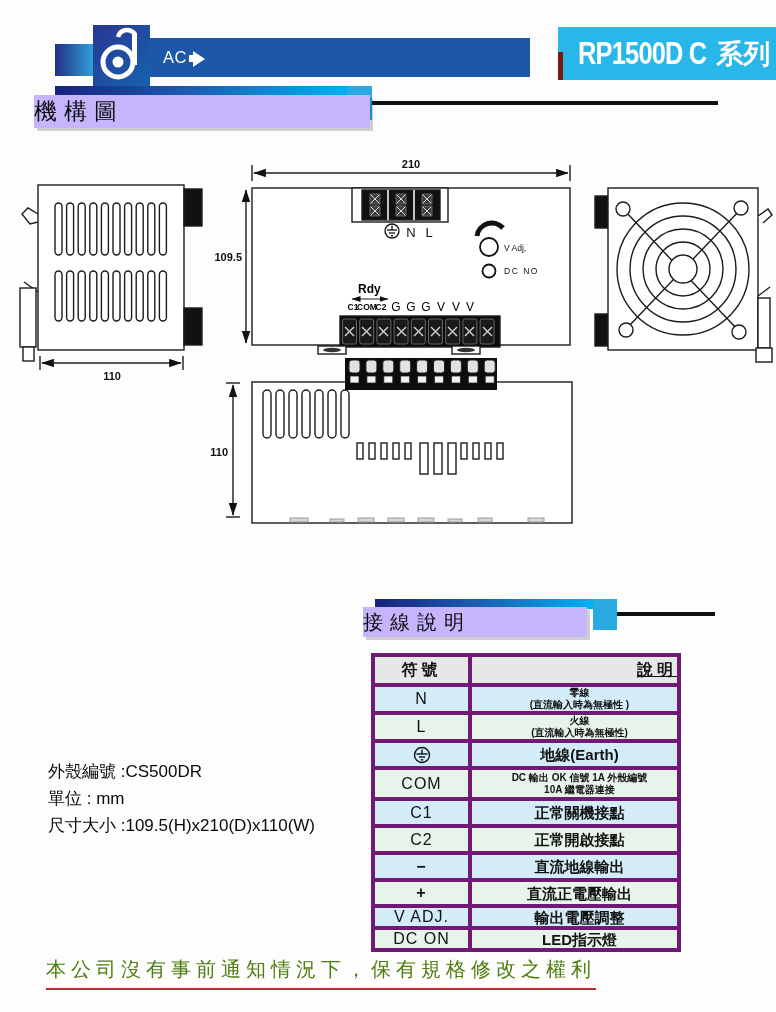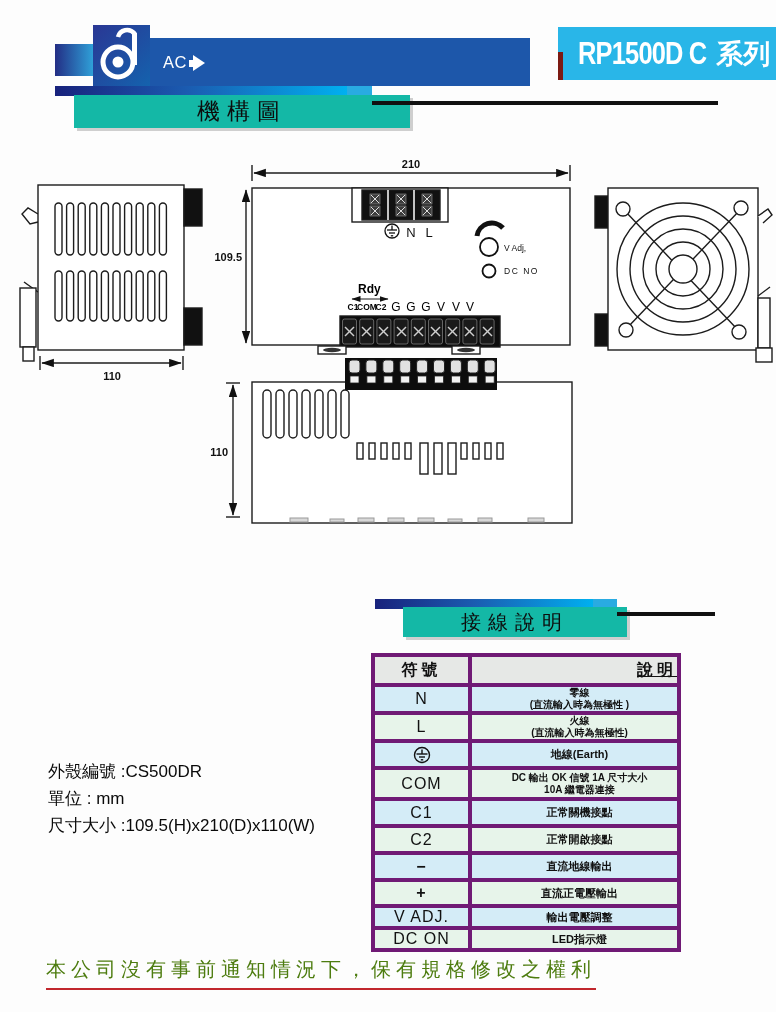--- a/index.html
+++ b/index.html
@@ -5,57 +5,57 @@
   html,body{margin:0;padding:0;background:#fff;}
   .page{
     position:relative;width:776px;height:1012px;background:#fdfdfd;overflow:hidden;
     font-family:"Liberation Sans", sans-serif;color:#111;
   }
   
   .accent-bar{position:absolute;left:55px;top:44px;width:38px;height:32px;
     background:linear-gradient(90deg,#232e85,#2fa0d8);}
   .logo-tile{position:absolute;left:93px;top:25px;width:57px;height:63px;
     background:linear-gradient(135deg,#2a3794,#1463ae);}
-  .title-bar{position:absolute;left:150px;top:38px;width:380px;height:48px;
+  .title-bar{position:absolute;left:150px;top:38px;width:380px;height:39px;
     background:#1d57aa;display:flex;align-items:center;padding-left:13px;box-sizing:border-box;}
   .title-bar .txt{color:#fff;font-size:16.5px;letter-spacing:.4px;font-weight:500;white-space:nowrap;}
   .arrow-ic{display:inline-block;margin:0 6px;width:0;height:0;border:8px solid transparent;
     border-left:12px solid #fff;border-right:0;position:relative;top:1px;}
   .arrow-ic:before{content:"";position:absolute;left:-16px;top:-3.5px;width:6px;height:7px;background:#fff;}
   .model-badge{position:absolute;left:558px;top:27px;width:218px;height:53px;background:#29b6e8;
     display:flex;align-items:center;justify-content:center;overflow:hidden;text-align:right;}
   .model-badge .model{color:#fff;font-weight:800;font-size:31px;letter-spacing:-1px;
     transform:scaleX(.82);transform-origin:center;white-space:nowrap;}
   .model-badge .series{color:#fff;font-weight:700;font-size:27px;margin-left:-4px;white-space:nowrap;}
   .red-sliver{position:absolute;left:558px;top:52px;width:5px;height:28px;background:#7c1a12;}
   
   .sec-strip{position:absolute;height:10px;background:linear-gradient(90deg,#18227c,#1b5bb0 45%,#00b0f0);}
   .sec-tab{position:absolute;background:#29abe2;}
-  .sec-box{position:absolute;background:#14b8a6;box-shadow:3px 3px 0 rgba(0,0,0,.18);
-    display:flex;align-items:center;justify-content:center;margin-left:40px;}
+  .sec-box{position:absolute;background:#c4b5fd;box-shadow:3px 3px 0 rgba(0,0,0,.18);
+    display:flex;align-items:center;}
   .sec-box span{font-family:"Liberation Serif", serif;color:#0d0d0d;letter-spacing:7px;}
   .sec-line{position:absolute;height:4px;background:#111;}
   
   .diagram{position:absolute;left:0;top:150px;}
   .diagram text{font-family:"Liberation Sans", sans-serif;}
   .dim-t{font-size:11px;font-weight:bold;fill:#111;}
   .lbl-t{font-size:13px;fill:#111;}
   .sm-t{font-size:8.5px;fill:#111;}
   
   .info{position:absolute;left:48px;top:758px;font-size:17px;font-weight:500;line-height:27px;color:#0a0a0a;}
   
   .wiring-table{position:absolute;left:371px;top:653px;border-collapse:collapse;}
   .wiring-table td,.wiring-table th{border:4px solid #701a75;padding:0;}
   .wiring-table th{background:#e6e8e6;font-size:16px;font-weight:700;letter-spacing:4px;}
   .col-sym{width:93px;text-align:center;}
   .col-desc{width:195px;text-align:center;padding-left:10px !important;}
   .r-blue{background:#d4ecf7;}
   .r-green{background:#e7f4ea;}
   .sym{font-size:16px;letter-spacing:1px;}
-  .d1{font-size:11px;font-weight:700;line-height:13px;}
+  .d1{font-size:15px;font-weight:700;line-height:13px;}
   .d2{font-size:10px;font-weight:700;line-height:12px;}
   .h30{height:30px;} .h27{height:27px;} .h31{height:31px;} .h26{height:26px;} .h21{height:21px;} .h20{height:20px;}
   .earth-cell svg{vertical-align:middle;}
   
   .notice{position:absolute;left:46px;top:956px;font-family:"Liberation Serif", serif;
     font-size:20px;letter-spacing:5px;color:#4d7c0f;border-bottom:2px solid #c1272d;
     padding-bottom:5px;white-space:nowrap;font-weight:500;}
 </style>
 </head>
 <body>
@@ -395,21 +395,21 @@
             <line x1="7.8" y1="13.8" x2="10.2" y2="13.8" stroke="#111" stroke-width="1.4"></line>
           </svg>
         </td>
         <td class="col-desc">
             <div class="d1">地線(Earth)</div>
           </td>
       </tr>
       <tr class="r-green h31">
         <td class="col-sym sym">COM</td>
         <td class="col-desc">
-            <div class="d2">DC 輸出 OK 信號  1A 尺寸大小</div>
+            <div class="d2">DC 輸出 OK 信號  1A 外殼編號</div>
             <div class="d2">10A 繼電器連接</div>
           </td>
       </tr>
       <tr class="r-blue h27">
         <td class="col-sym sym">C1</td>
         <td class="col-desc">
             <div class="d1">正常關機接點</div>
           </td>
       </tr>
       <tr class="r-green h27">

